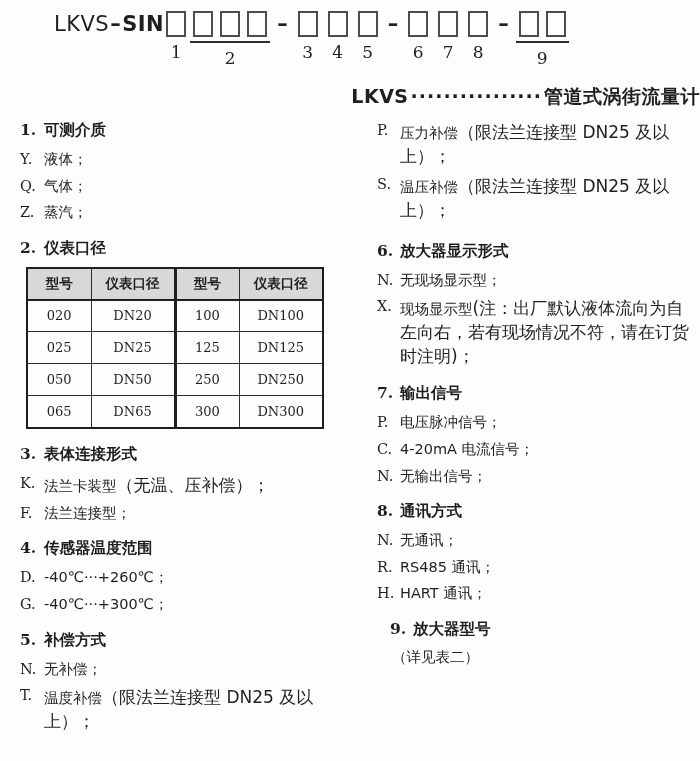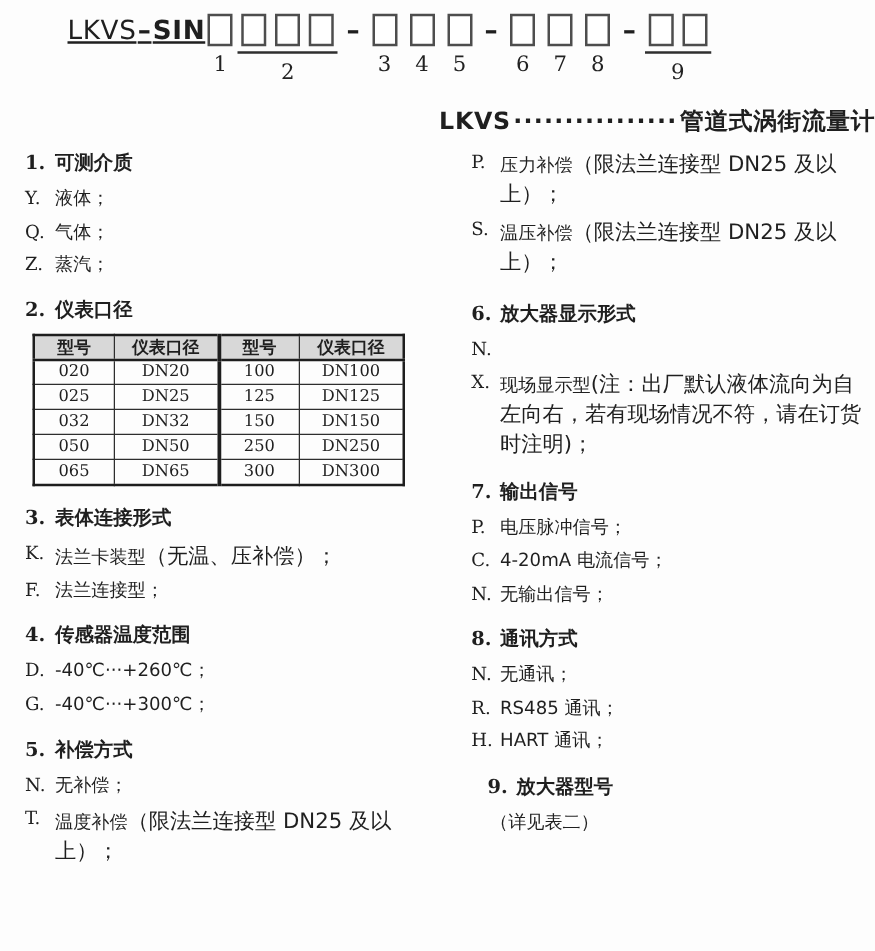--- a/index.html
+++ b/index.html
@@ -6,21 +6,21 @@
   html,body { width:700px; }
   body {
     height:761px;
     background:#fdfdfd;
     color:#1f1f1f;
     font-family:"DejaVu Sans","Liberation Sans",sans-serif;
     overflow:hidden;
   }
   
   .model-row { display:flex; align-items:flex-start; padding:7px 0 0 54px; }
-  .mc-text { font-size:21px; line-height:34px; white-space:nowrap; letter-spacing:.5px;text-decoration:underline; }
+  .mc-text { font-size:21px; line-height:34px; white-space:nowrap; letter-spacing:.5px; }
   .mc-prefix { font-weight:normal; }
   .mc-dash { font-weight:bold; padding:0 1px; }
   .mc-series { font-weight:bold; }
   .pos { display:flex; flex-direction:column; align-items:center; margin:0 2px; }
   .boxes { display:flex; gap:7px; padding:4px 0 0 0; }
   .boxes.u { border-bottom:2px solid #2f2f2f; padding:4px 3px 4px; }
   .box { width:20px; height:26px; border:2px solid #4d4d4d; background:#ffffff; }
   .pos-label { font-family:"DejaVu Serif","Liberation Serif",serif; font-size:17px; margin-top:5px; color:#222; }
   .sep { font-size:21px; font-weight:bold; line-height:34px; margin:0 5px; }
   .pos.single { margin:0 5px; }
@@ -35,21 +35,21 @@
   .sec-head { display:flex; font-weight:bold; font-size:15.5px; margin-bottom:8px; }
   .sec-num { width:34px; padding-left:10px; flex-shrink:0; font-family:"DejaVu Serif","Liberation Serif",serif; }
   .item { display:flex; font-size:14.5px; line-height:1.42; margin-bottom:6px; }
   .item-code { width:34px; padding-left:10px; flex-shrink:0; font-family:"DejaVu Serif","Liberation Serif",serif; }
   .item-text { flex:1; padding-right:4px; }
   .note { font-size:17px; }
   
   .cal-table { border-collapse:collapse; margin:3px 0 0 16px; text-align:center;
                font-family:"DejaVu Serif","Liberation Serif",serif; font-size:13px;
                border:2px solid #1e1e1e; }
-  .cal-table th, .cal-table td { border:1px solid #2e2e2e; height:20px; padding:0 4px; }
+  .cal-table th, .cal-table td { border:1px solid #2e2e2e; height:32px; padding:0 4px; }
   .cal-table th { background:#d8d8d8; font-weight:bold; font-size:13.5px;
                   font-family:"DejaVu Sans","Liberation Sans",sans-serif; }
   .cal-table th:nth-child(1), .cal-table td:nth-child(1) { width:64px; }
   .cal-table th:nth-child(2), .cal-table td:nth-child(2) { width:84px; border-right:3px solid #1e1e1e; }
   .cal-table th:nth-child(3), .cal-table td:nth-child(3) { width:64px; }
   .cal-table th:nth-child(4), .cal-table td:nth-child(4) { width:84px; }
   .cal-table thead th { border-bottom:2px solid #1e1e1e; }
   
   .col-right .sec-num, .col-right .item-code { padding-left:15px; width:38px; }
   .gap-lg { margin-bottom:18px; }
@@ -173,26 +173,20 @@
             <td>100</td>
             <td>DN100</td>
           </tr>
           <tr>
             <td>025</td>
             <td>DN25</td>
             <td>125</td>
             <td>DN125</td>
           </tr>
           <tr>
-            <td>032</td>
-            <td>DN32</td>
-            <td>150</td>
-            <td>DN150</td>
-          </tr>
-          <tr>
             <td>050</td>
             <td>DN50</td>
             <td>250</td>
             <td>DN250</td>
           </tr>
           <tr>
             <td>065</td>
             <td>DN65</td>
             <td>300</td>
             <td>DN300</td>
@@ -261,20 +255,21 @@
       </div>
     </div>
 
     <div class="sec">
       <div class="sec-head">
         <span class="sec-num">6.</span>
         <span class="sec-title">放大器显示形式</span>
       </div>
       <div class="item">
         <span class="item-code">N.</span>
+        <span class="item-text">无现场显示型；</span>
       </div>
       <div class="item">
         <span class="item-code">X.</span>
         <span class="item-text"><span>现场显示型</span><span class="note">(注：出厂默认液体流向为自左向右，若有现场情况不符，请在订货时注明)；</span></span>
       </div>
     </div>
 
     <div class="sec">
       <div class="sec-head">
         <span class="sec-num">7.</span>

